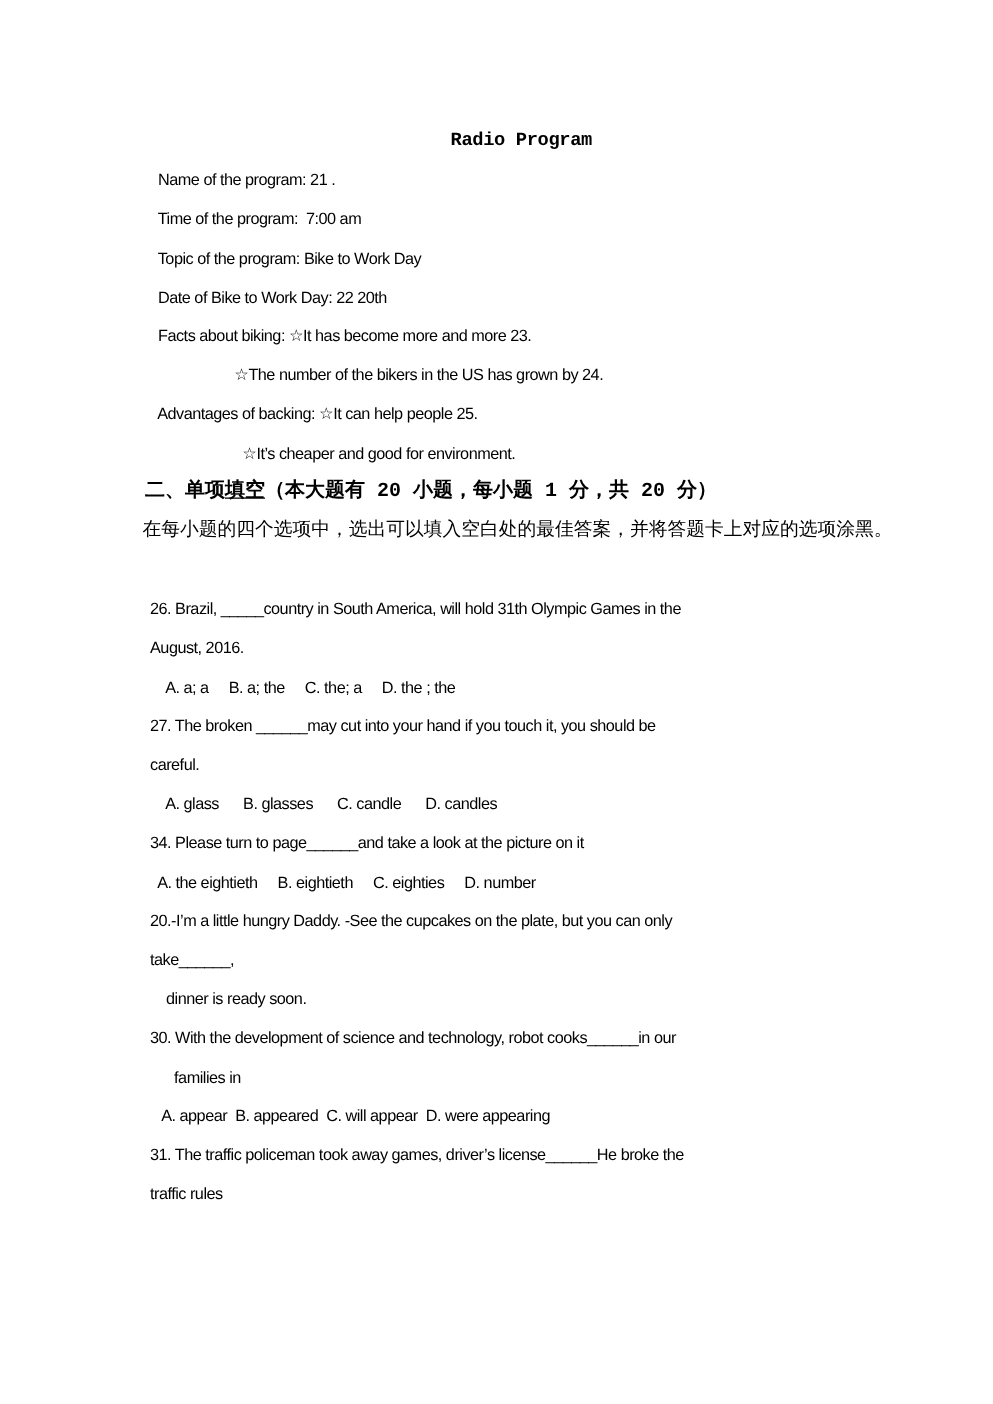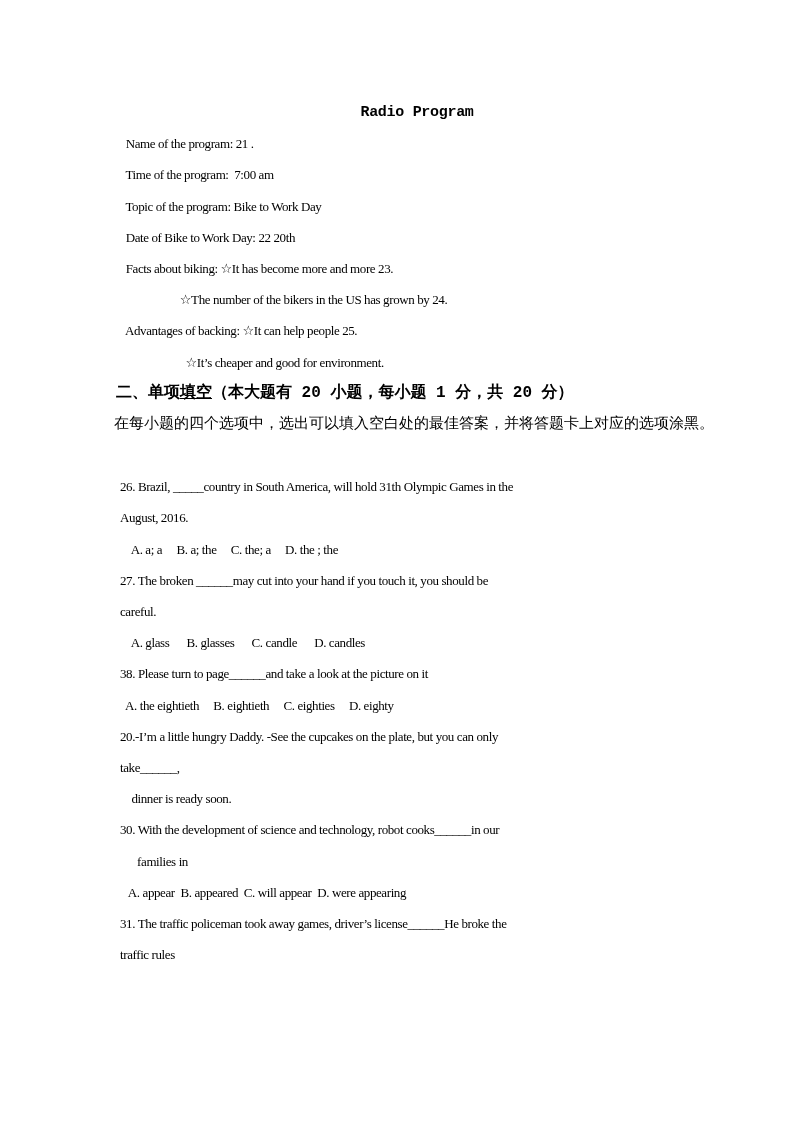--- a/index.html
+++ b/index.html
@@ -21,21 +21,21 @@
     top: 97px;
     left: 120px;
     width: 594px;
   }
   .line {
     height: 31.2px;
     line-height: 31.2px;
     white-space: pre;
   }
   .mono {
-    font-family: Liberation Serif, serif;
+    font-family: Liberation Sans, sans-serif;
     font-size: 13px;
     letter-spacing: -0.4px;
   }
   .title {
     text-align: center;
     font-family: "Liberation Mono", "DejaVu Sans Mono", monospace;
     font-size: 15px;
     font-weight: bold;
     letter-spacing: -0.3px;
   }
@@ -80,22 +80,22 @@
     <div class="line"></div>
 
     <div class="line mono">26. Brazil, _____country in South America, will hold 31th Olympic Games in the</div>
     <div class="line mono">August, 2016.</div>
     <div class="line mono">    A. a; a     B. a; the     C. the; a     D. the ; the</div>
 
     <div class="line mono">27. The broken ______may cut into your hand if you touch it, you should be</div>
     <div class="line mono">careful.</div>
     <div class="line mono">    A. glass      B. glasses      C. candle      D. candles</div>
 
-    <div class="line mono">38. Please turn to page______and take a look at the picture on it</div>
-    <div class="line mono">  A. the eightieth     B. eightieth     C. eighties     D. eighty</div>
+    <div class="line mono">34. Please turn to page______and take a look at the picture on it</div>
+    <div class="line mono">  A. the eightieth     B. eightieth     C. eighties     D. number</div>
 
     <div class="line mono">20.-I’m a little hungry Daddy. -See the cupcakes on the plate, but you can only</div>
     <div class="line mono">take______,</div>
     <div class="line mono">    dinner is ready soon.</div>
 
     <div class="line mono">30. With the development of science and technology, robot cooks______in our</div>
     <div class="line mono">      families in</div>
     <div class="line mono">   A. appear  B. appeared  C. will appear  D. were appearing</div>
 
     <div class="line mono">31. The traffic policeman took away games, driver’s license______He broke the</div>

